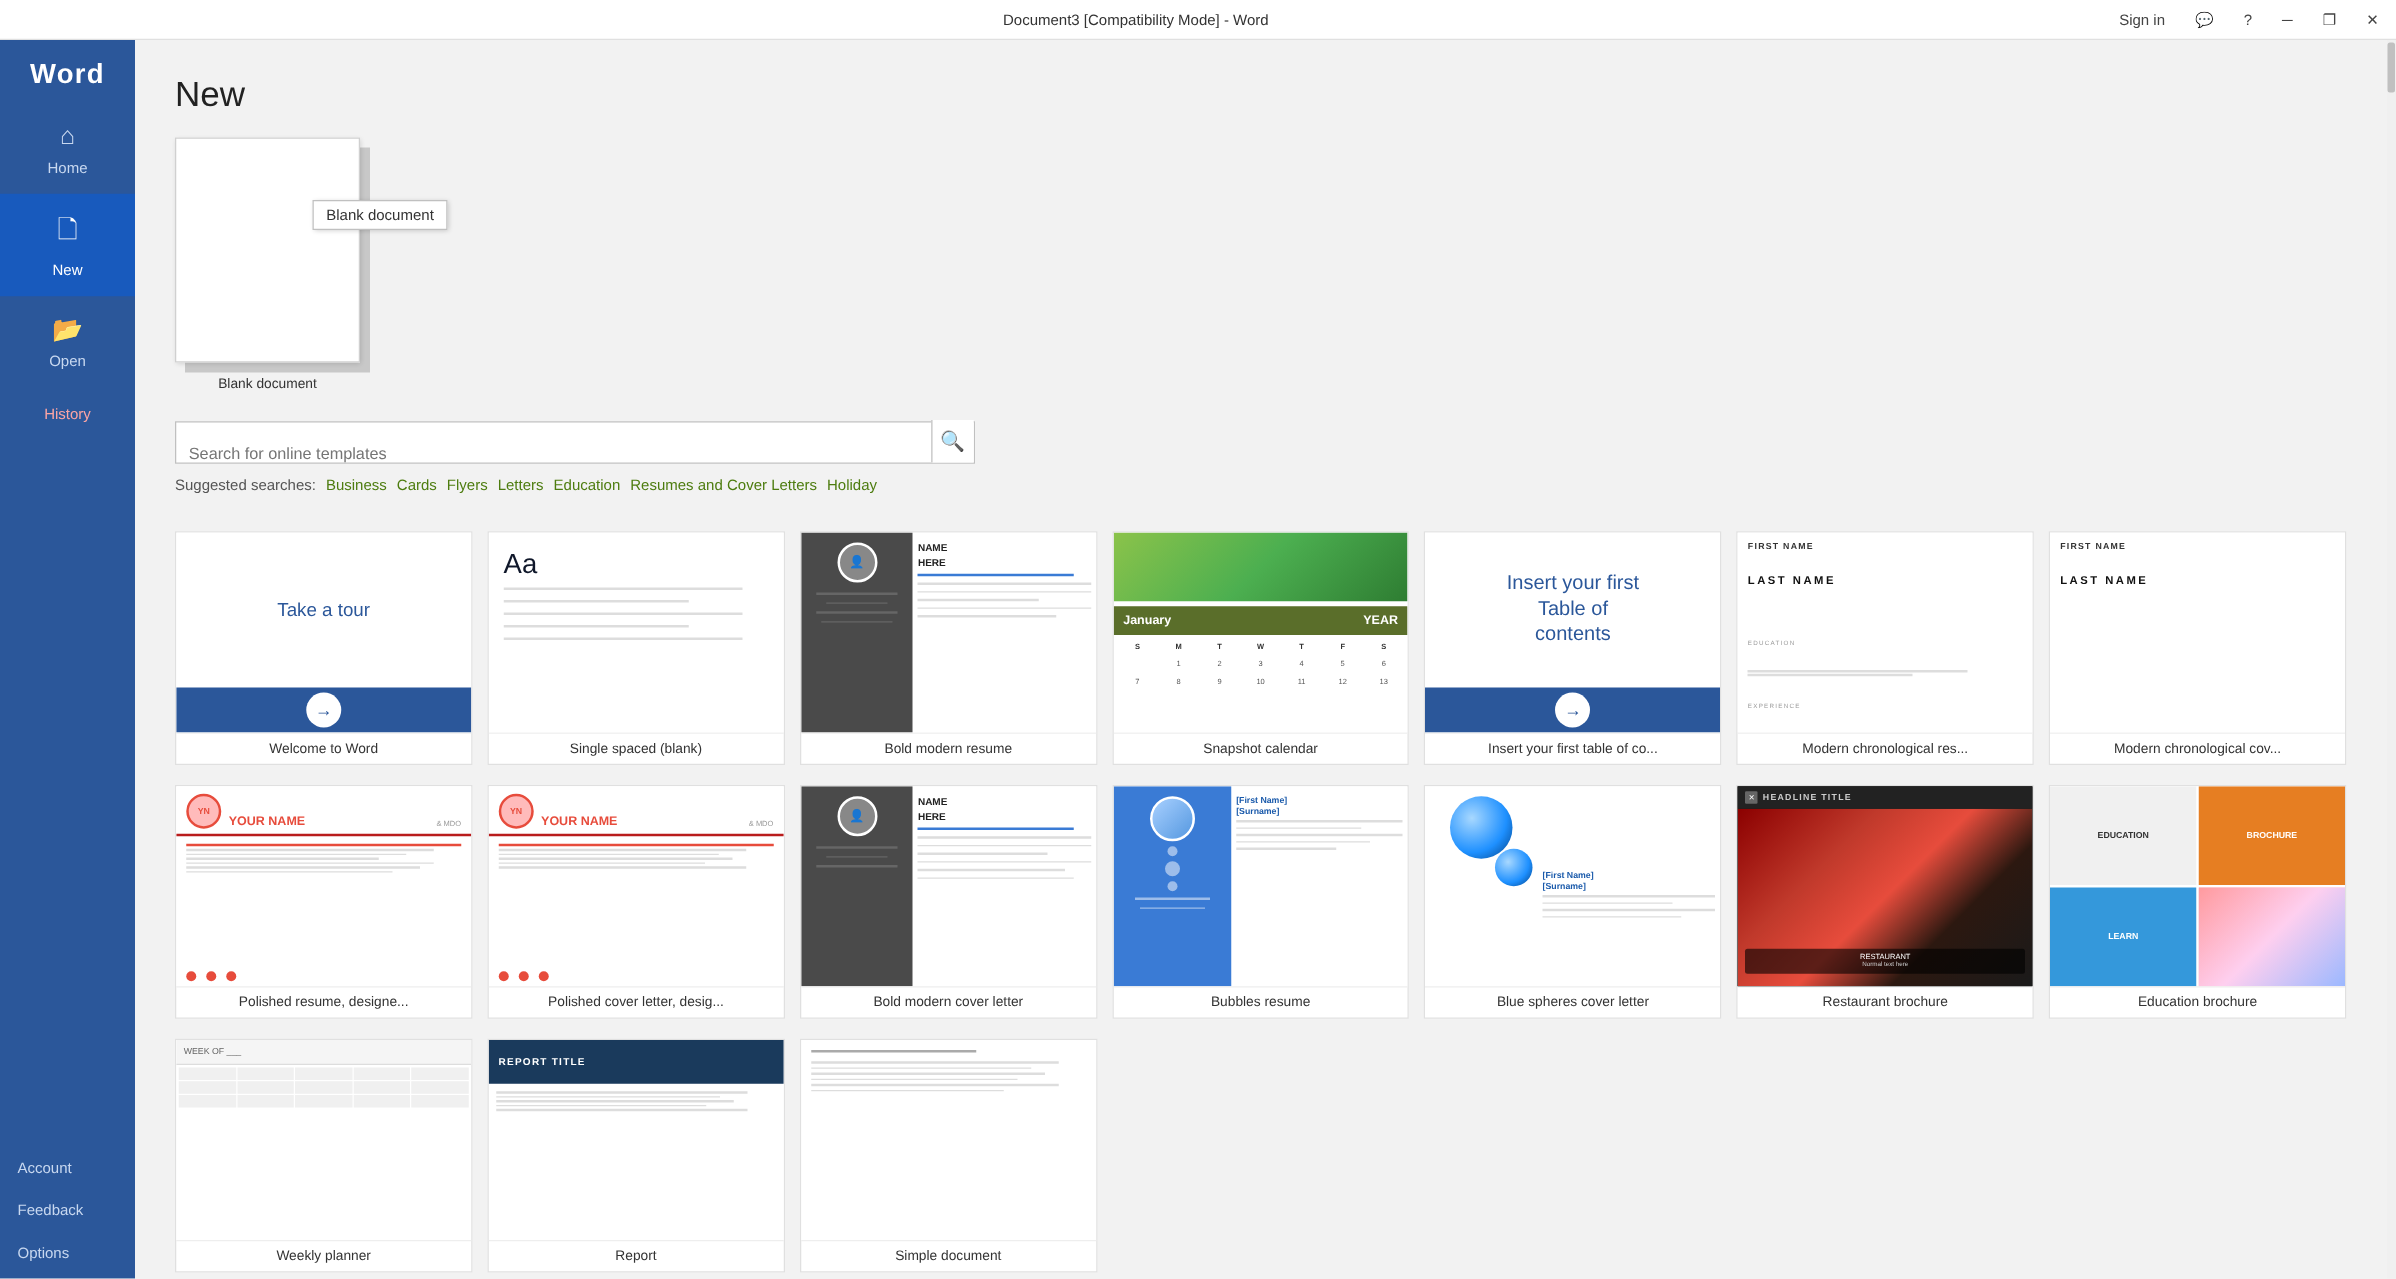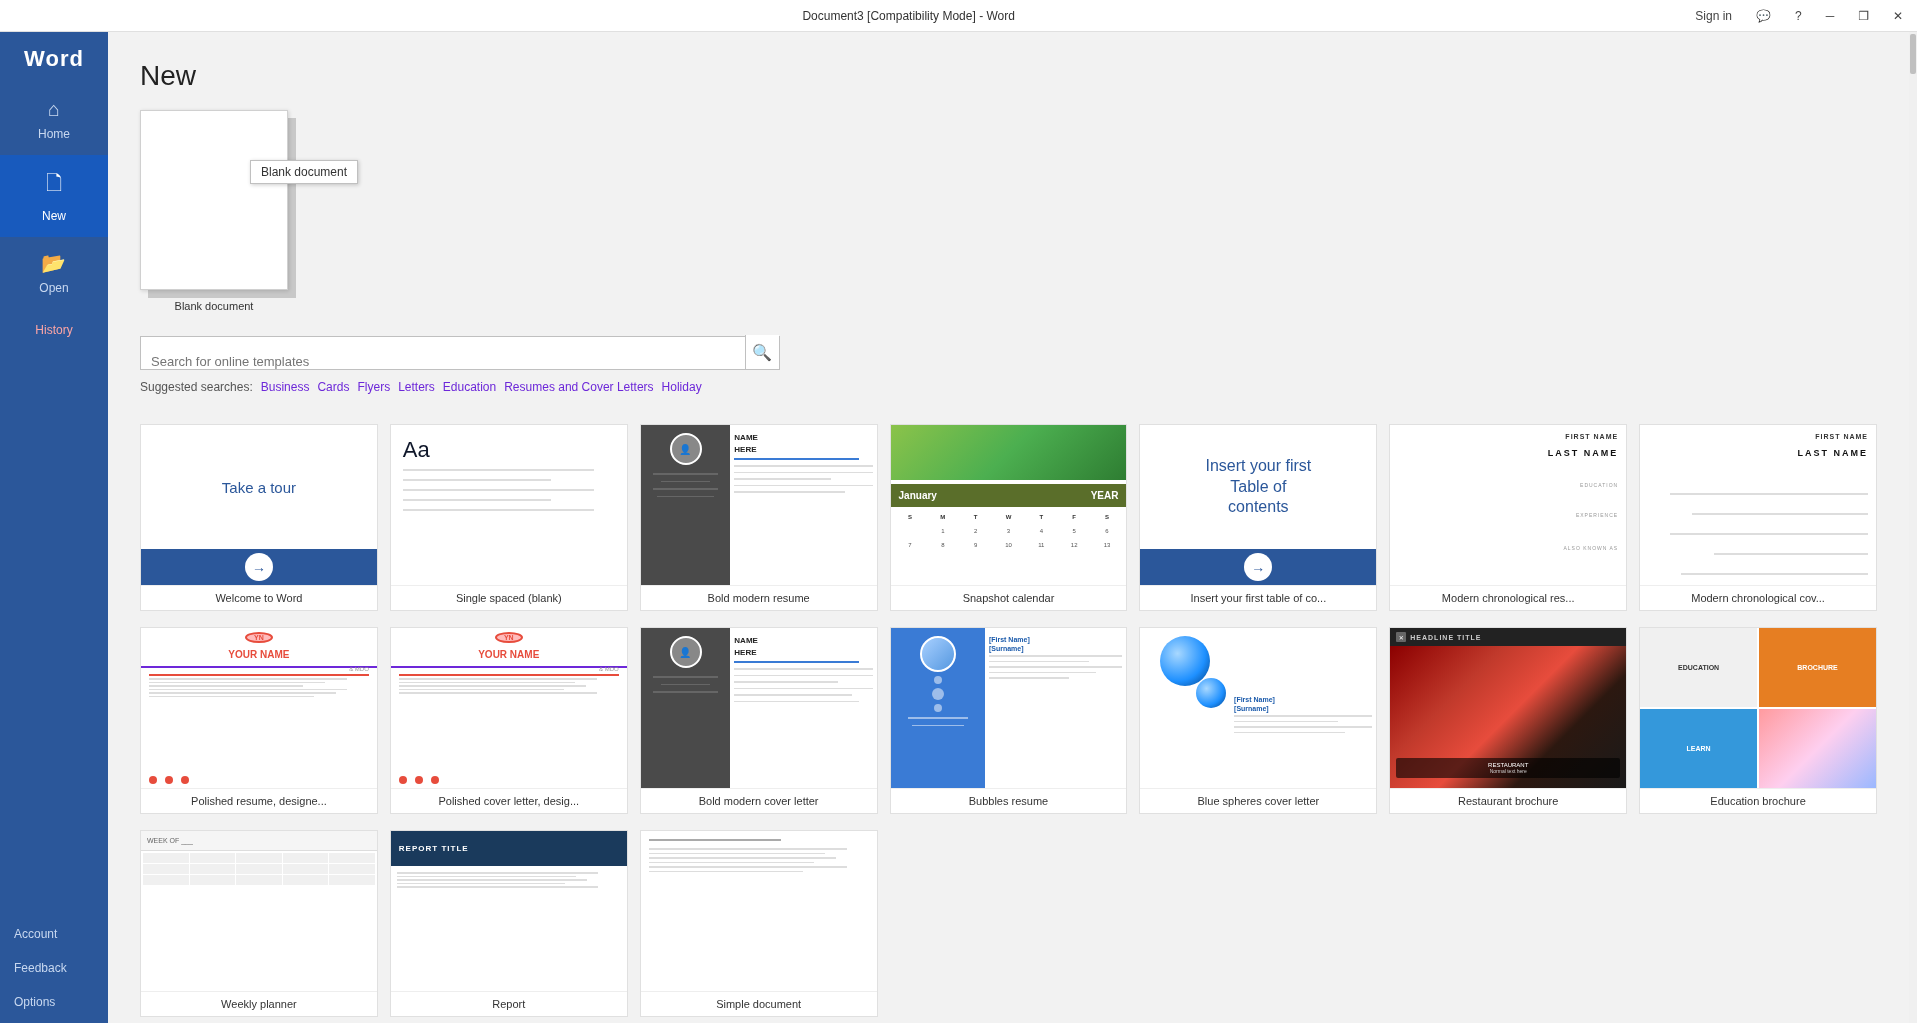--- a/index.html
+++ b/index.html
@@ -176,21 +176,21 @@
     .suggested-searches {
       display: flex;
       align-items: center;
       gap: 8px;
       margin-bottom: 30px;
       font-size: 12px;
       color: #444;
     }
     .suggested-label { color: #555; font-weight: 500; }
     .suggested-tag {
-      color: #6d28d9;
+      color: #4d7c0f;
       cursor: pointer;
       font-size: 12px;
     }
 
     
     .template-grid {
       display: grid;
       grid-template-columns: repeat(7, 1fr);
       gap: 12px;
       margin-bottom: 16px;
@@ -397,22 +397,21 @@
     }
 
     
     .tmpl-chrono {
       width: 100%;
       height: 100%;
       background: #fff;
       padding: 8px;
       display: flex;
       flex-direction: column;
-      gap: 8px;
-      align-items: flex-end;
+      gap: 18px;
     }
     .tmpl-chrono-name {
       font-size: 7px;
       color: #333;
       font-weight: bold;
       letter-spacing: 1px;
     }
     .tmpl-chrono-subname {
       font-size: 9px;
       color: #111;
@@ -441,26 +440,25 @@
     .tmpl-polished {
       width: 100%;
       height: 100%;
       background: #fff;
       display: flex;
       flex-direction: column;
     }
     .tmpl-polished-header {
       height: 40px;
       background: #fff;
-      border-bottom: 2px solid #6d28d9;
-      display: flex;
-      align-items: center;
+      border-bottom: 2px solid #b91c1c;
+      display: flex;
+      align-items: flex-end;
       padding: 4px 8px;
       gap: 6px;
-      flex-direction: column;
     }
     .tmpl-polished-avatar {
       width: 28px;
       height: 28px;
       border-radius: 50%;
       border: 2px solid #e74c3c;
       background: #fbb;
       display: flex;
       align-items: center;
       justify-content: center;

